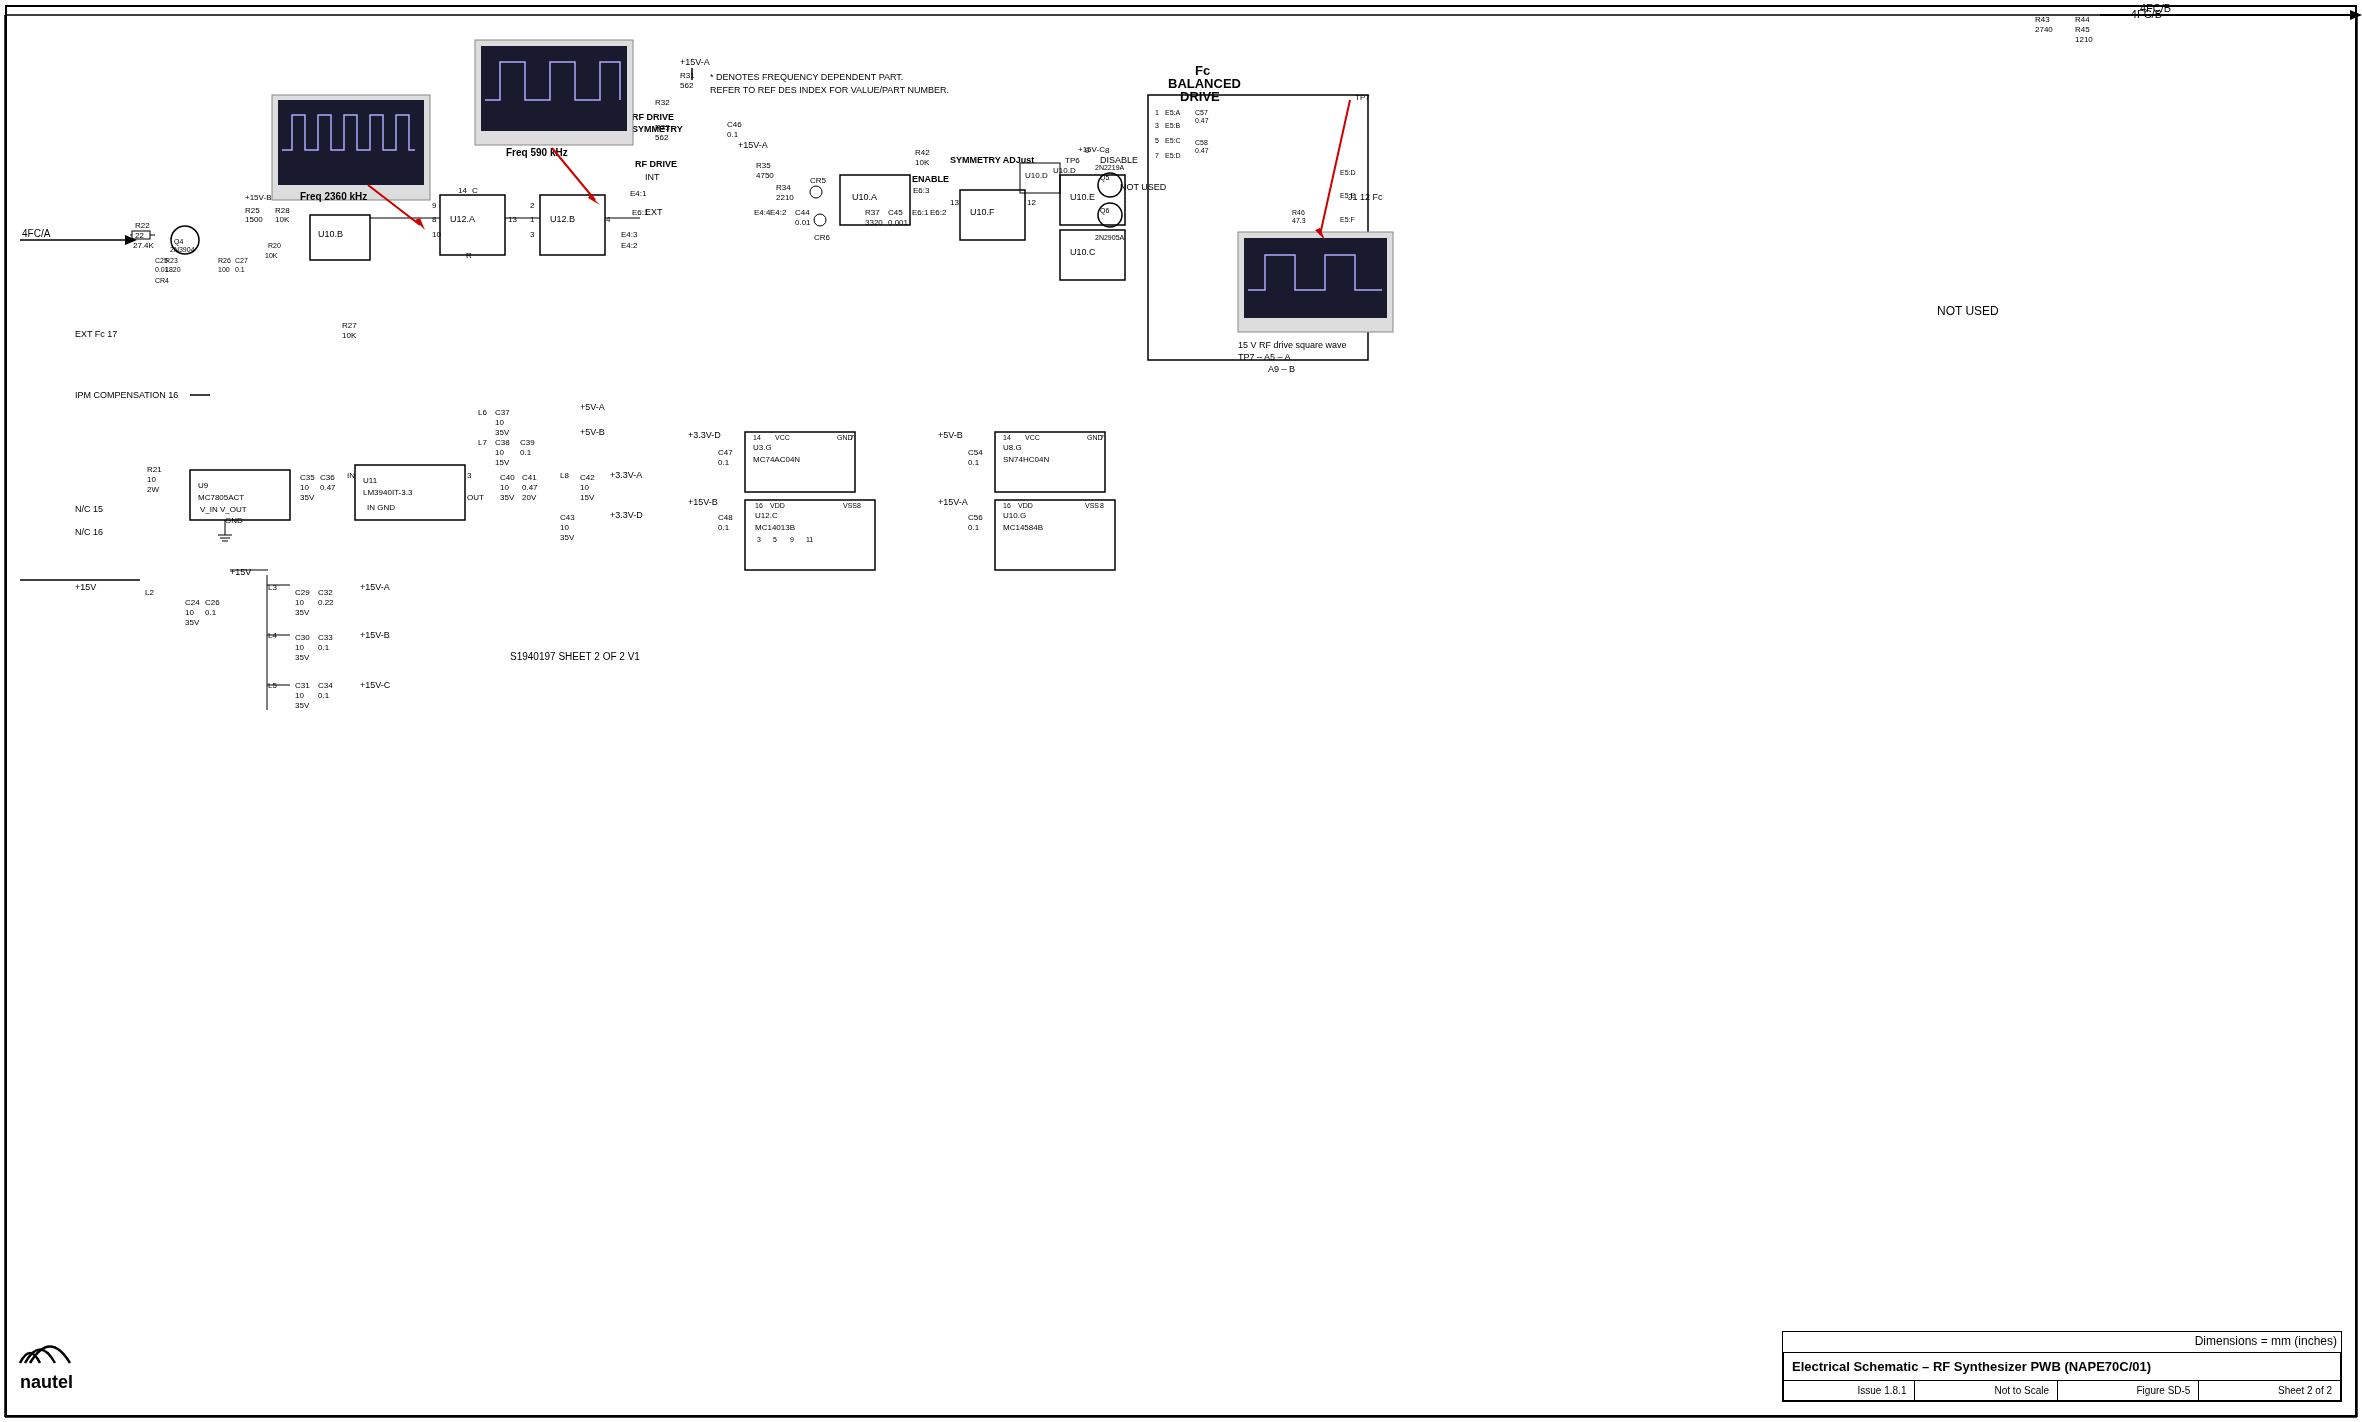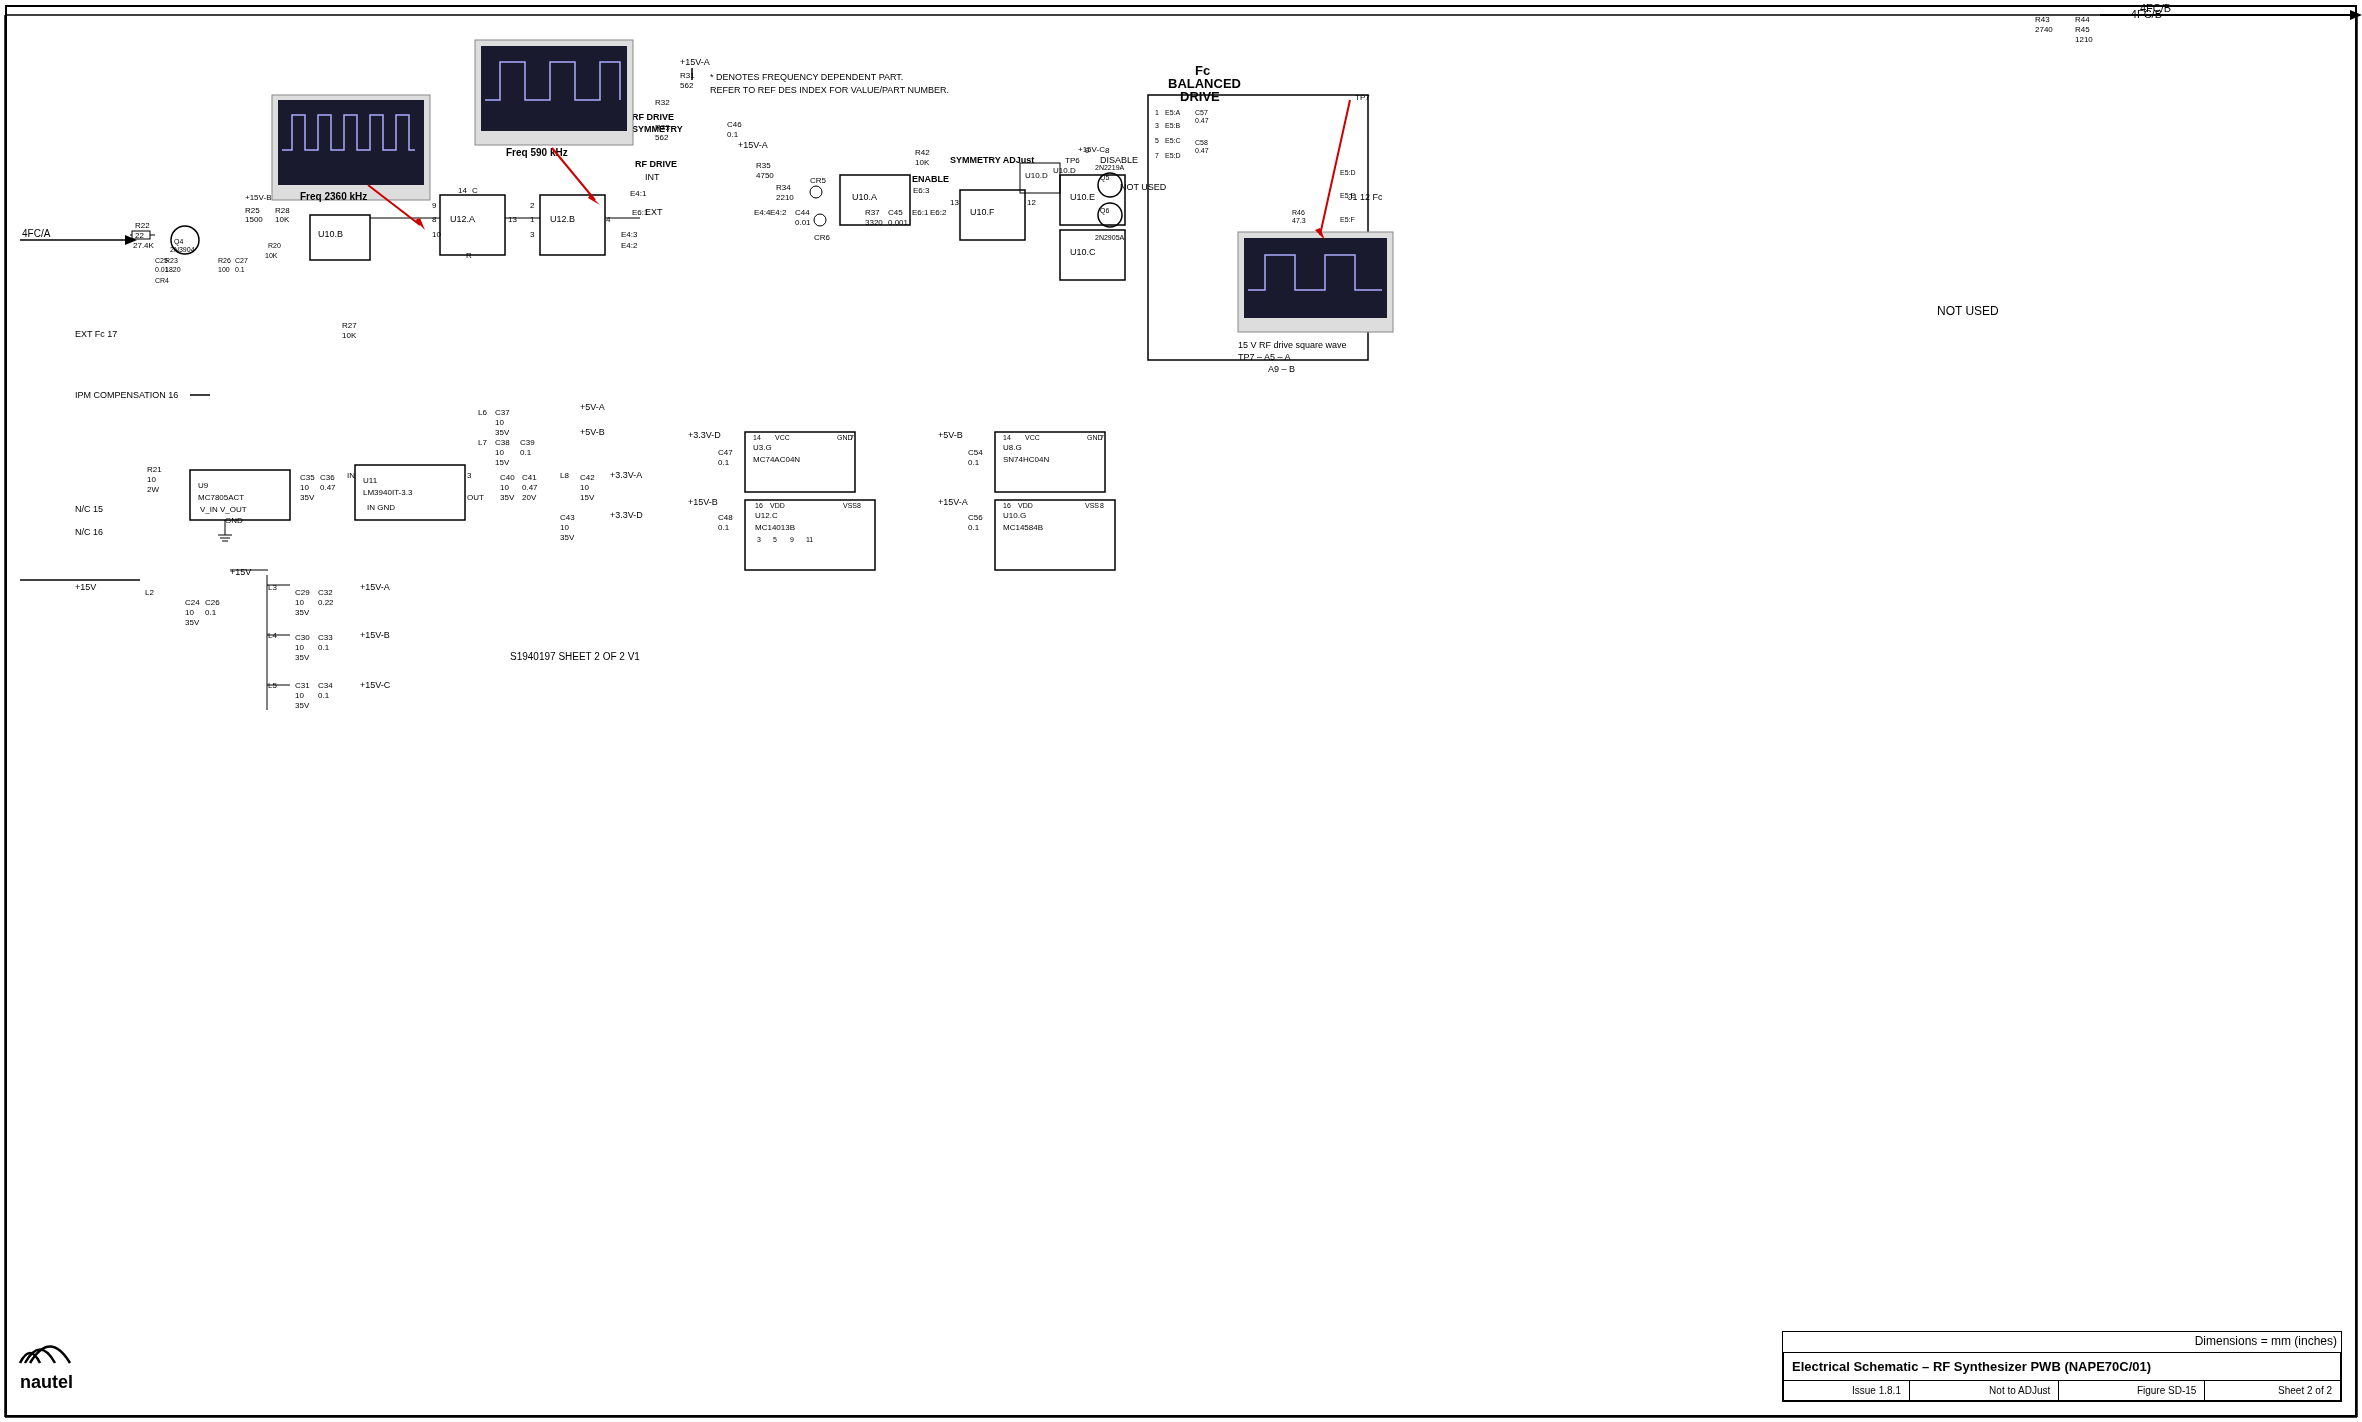--- a/index.html
+++ b/index.html
@@ -543,22 +543,22 @@
 
 <div id="title-block">
   <div class="dim-text">Dimensions = mm (inches)</div>
   <table>
     <tbody>
         <tr>
       <td colspan="4" class="main-title">Electrical Schematic – RF Synthesizer PWB (NAPE70C/01)</td>
     </tr>
     <tr class="sub-row">
       <td>Issue 1.8.1</td>
-      <td>Not to ADJust</td>
-      <td>Figure SD-15</td>
+      <td>Not to Scale</td>
+      <td>Figure SD-5</td>
       <td>Sheet 2 of 2</td>
     </tr>
   </tbody>
     </table>
 </div>
 
 <div id="nautel-logo">
   <svg width="90" height="70" viewBox="0 0 90 70">
 
     <path d="M5,35 Q15,15 25,35" fill="none" stroke="#000" stroke-width="2.5"></path>

